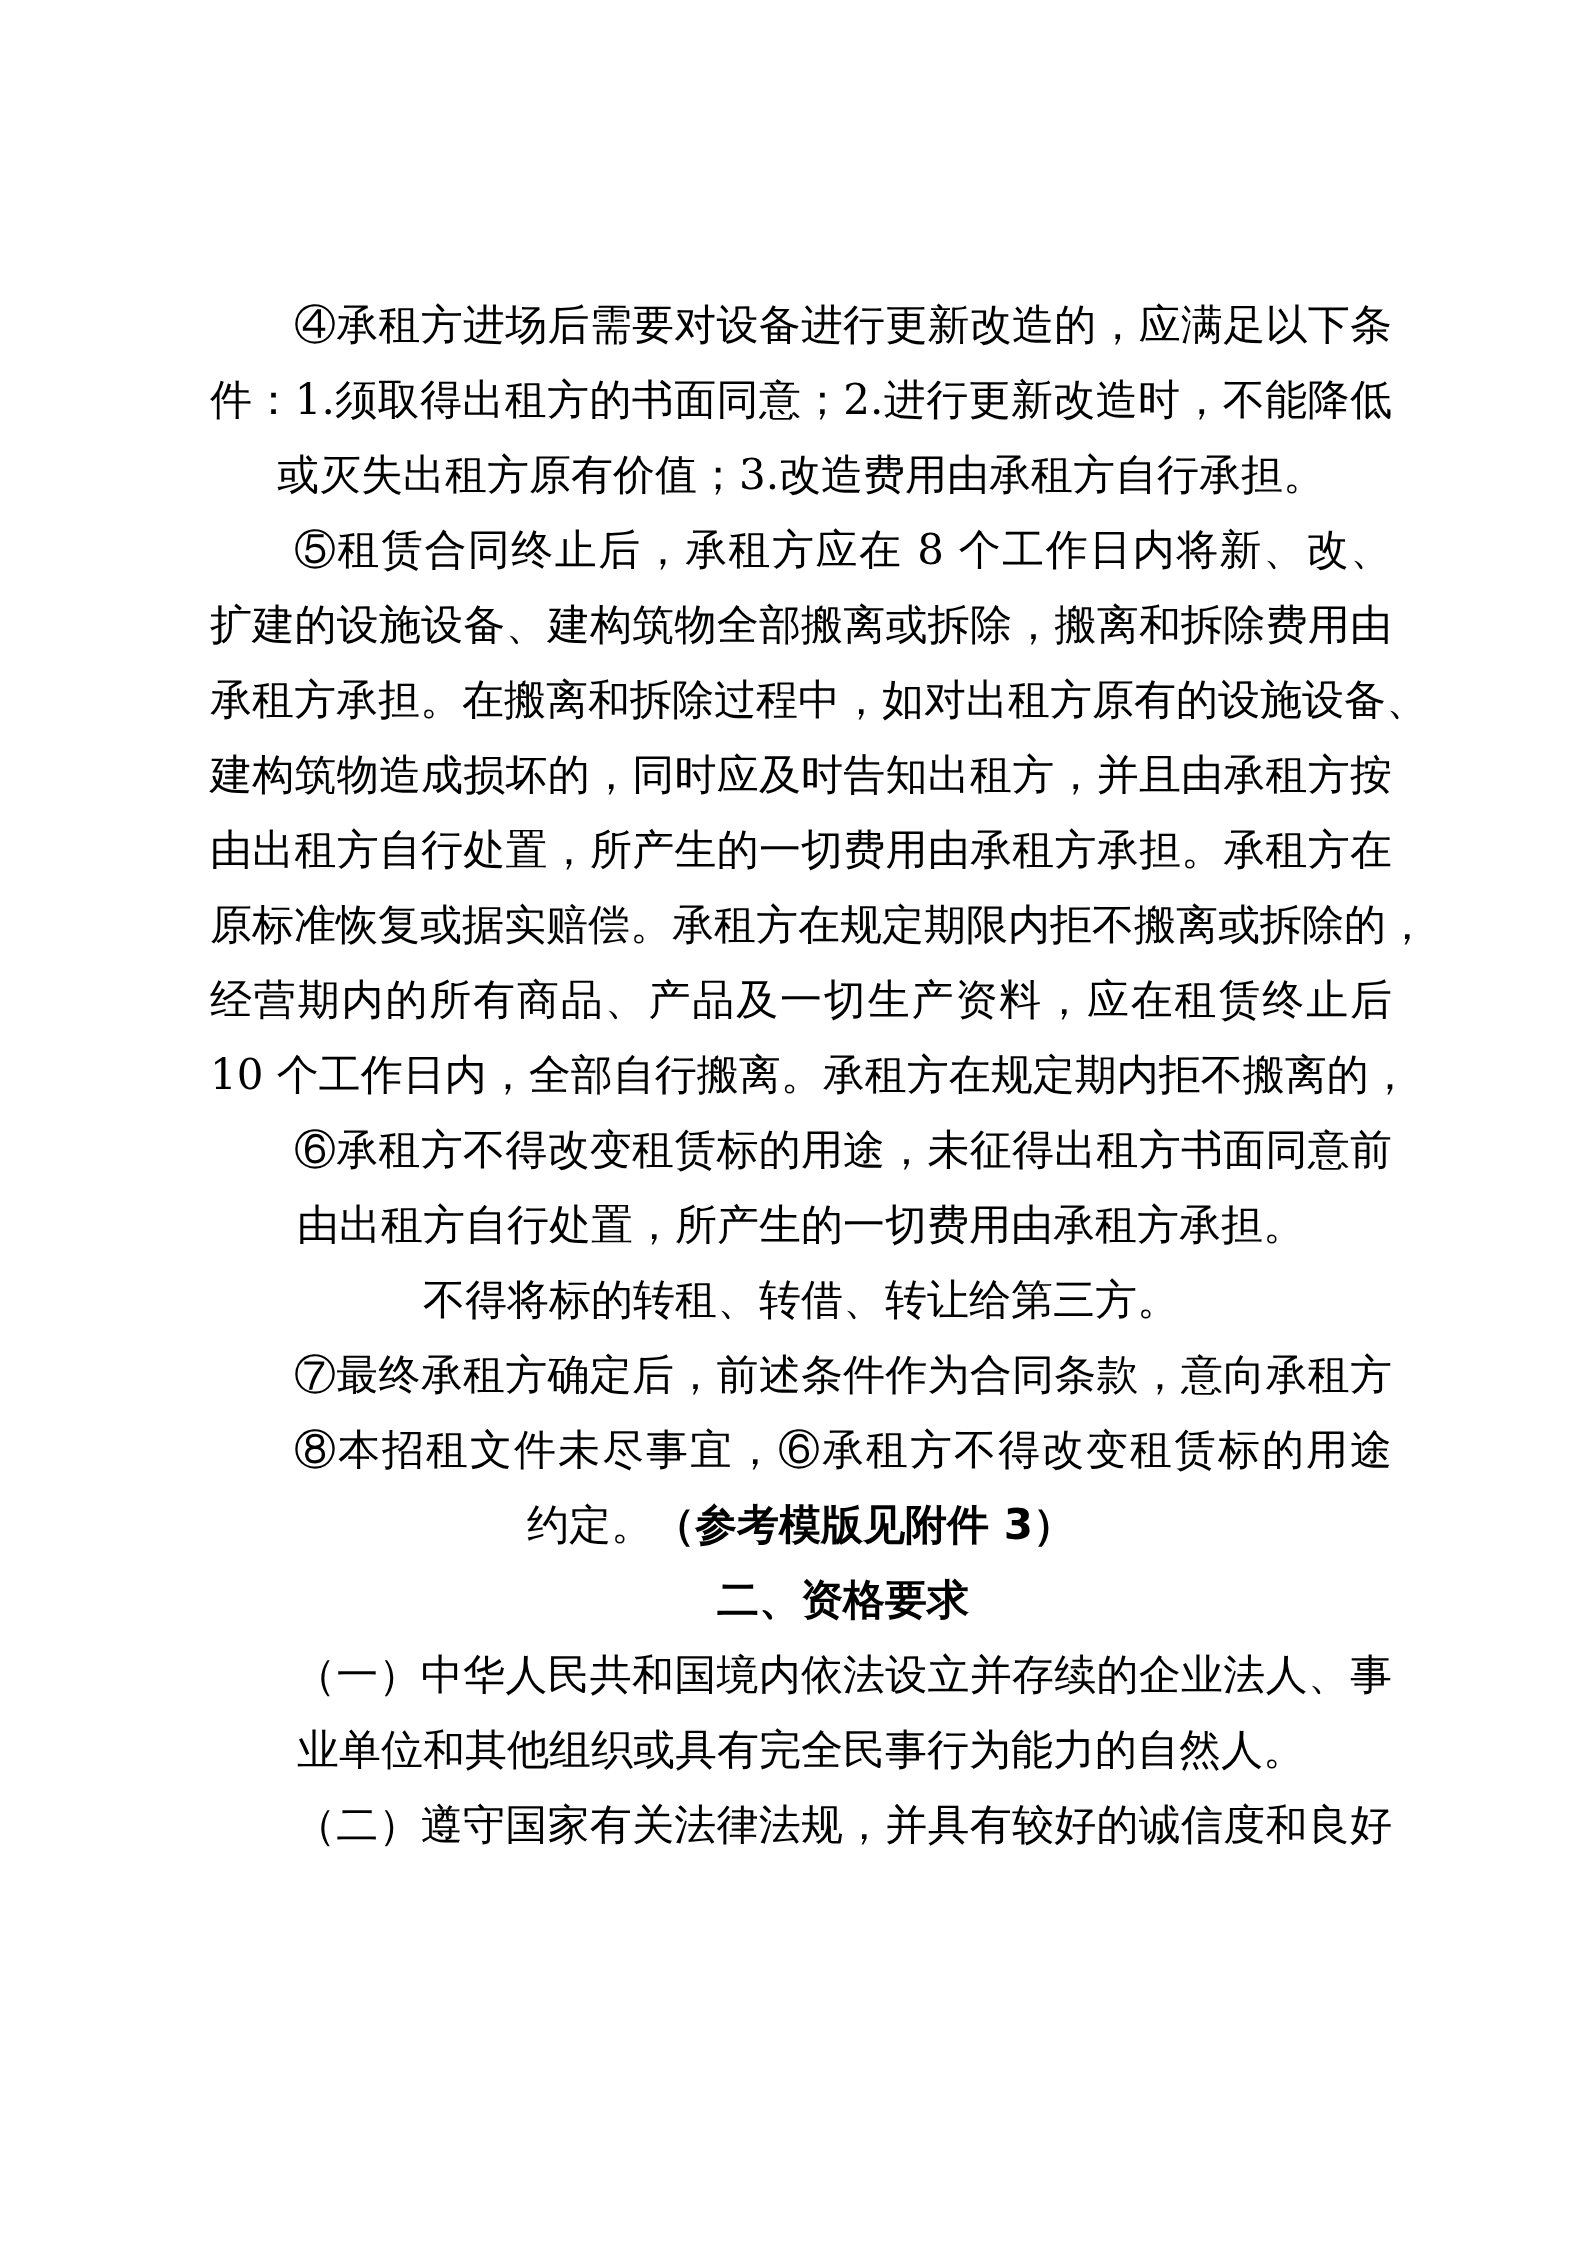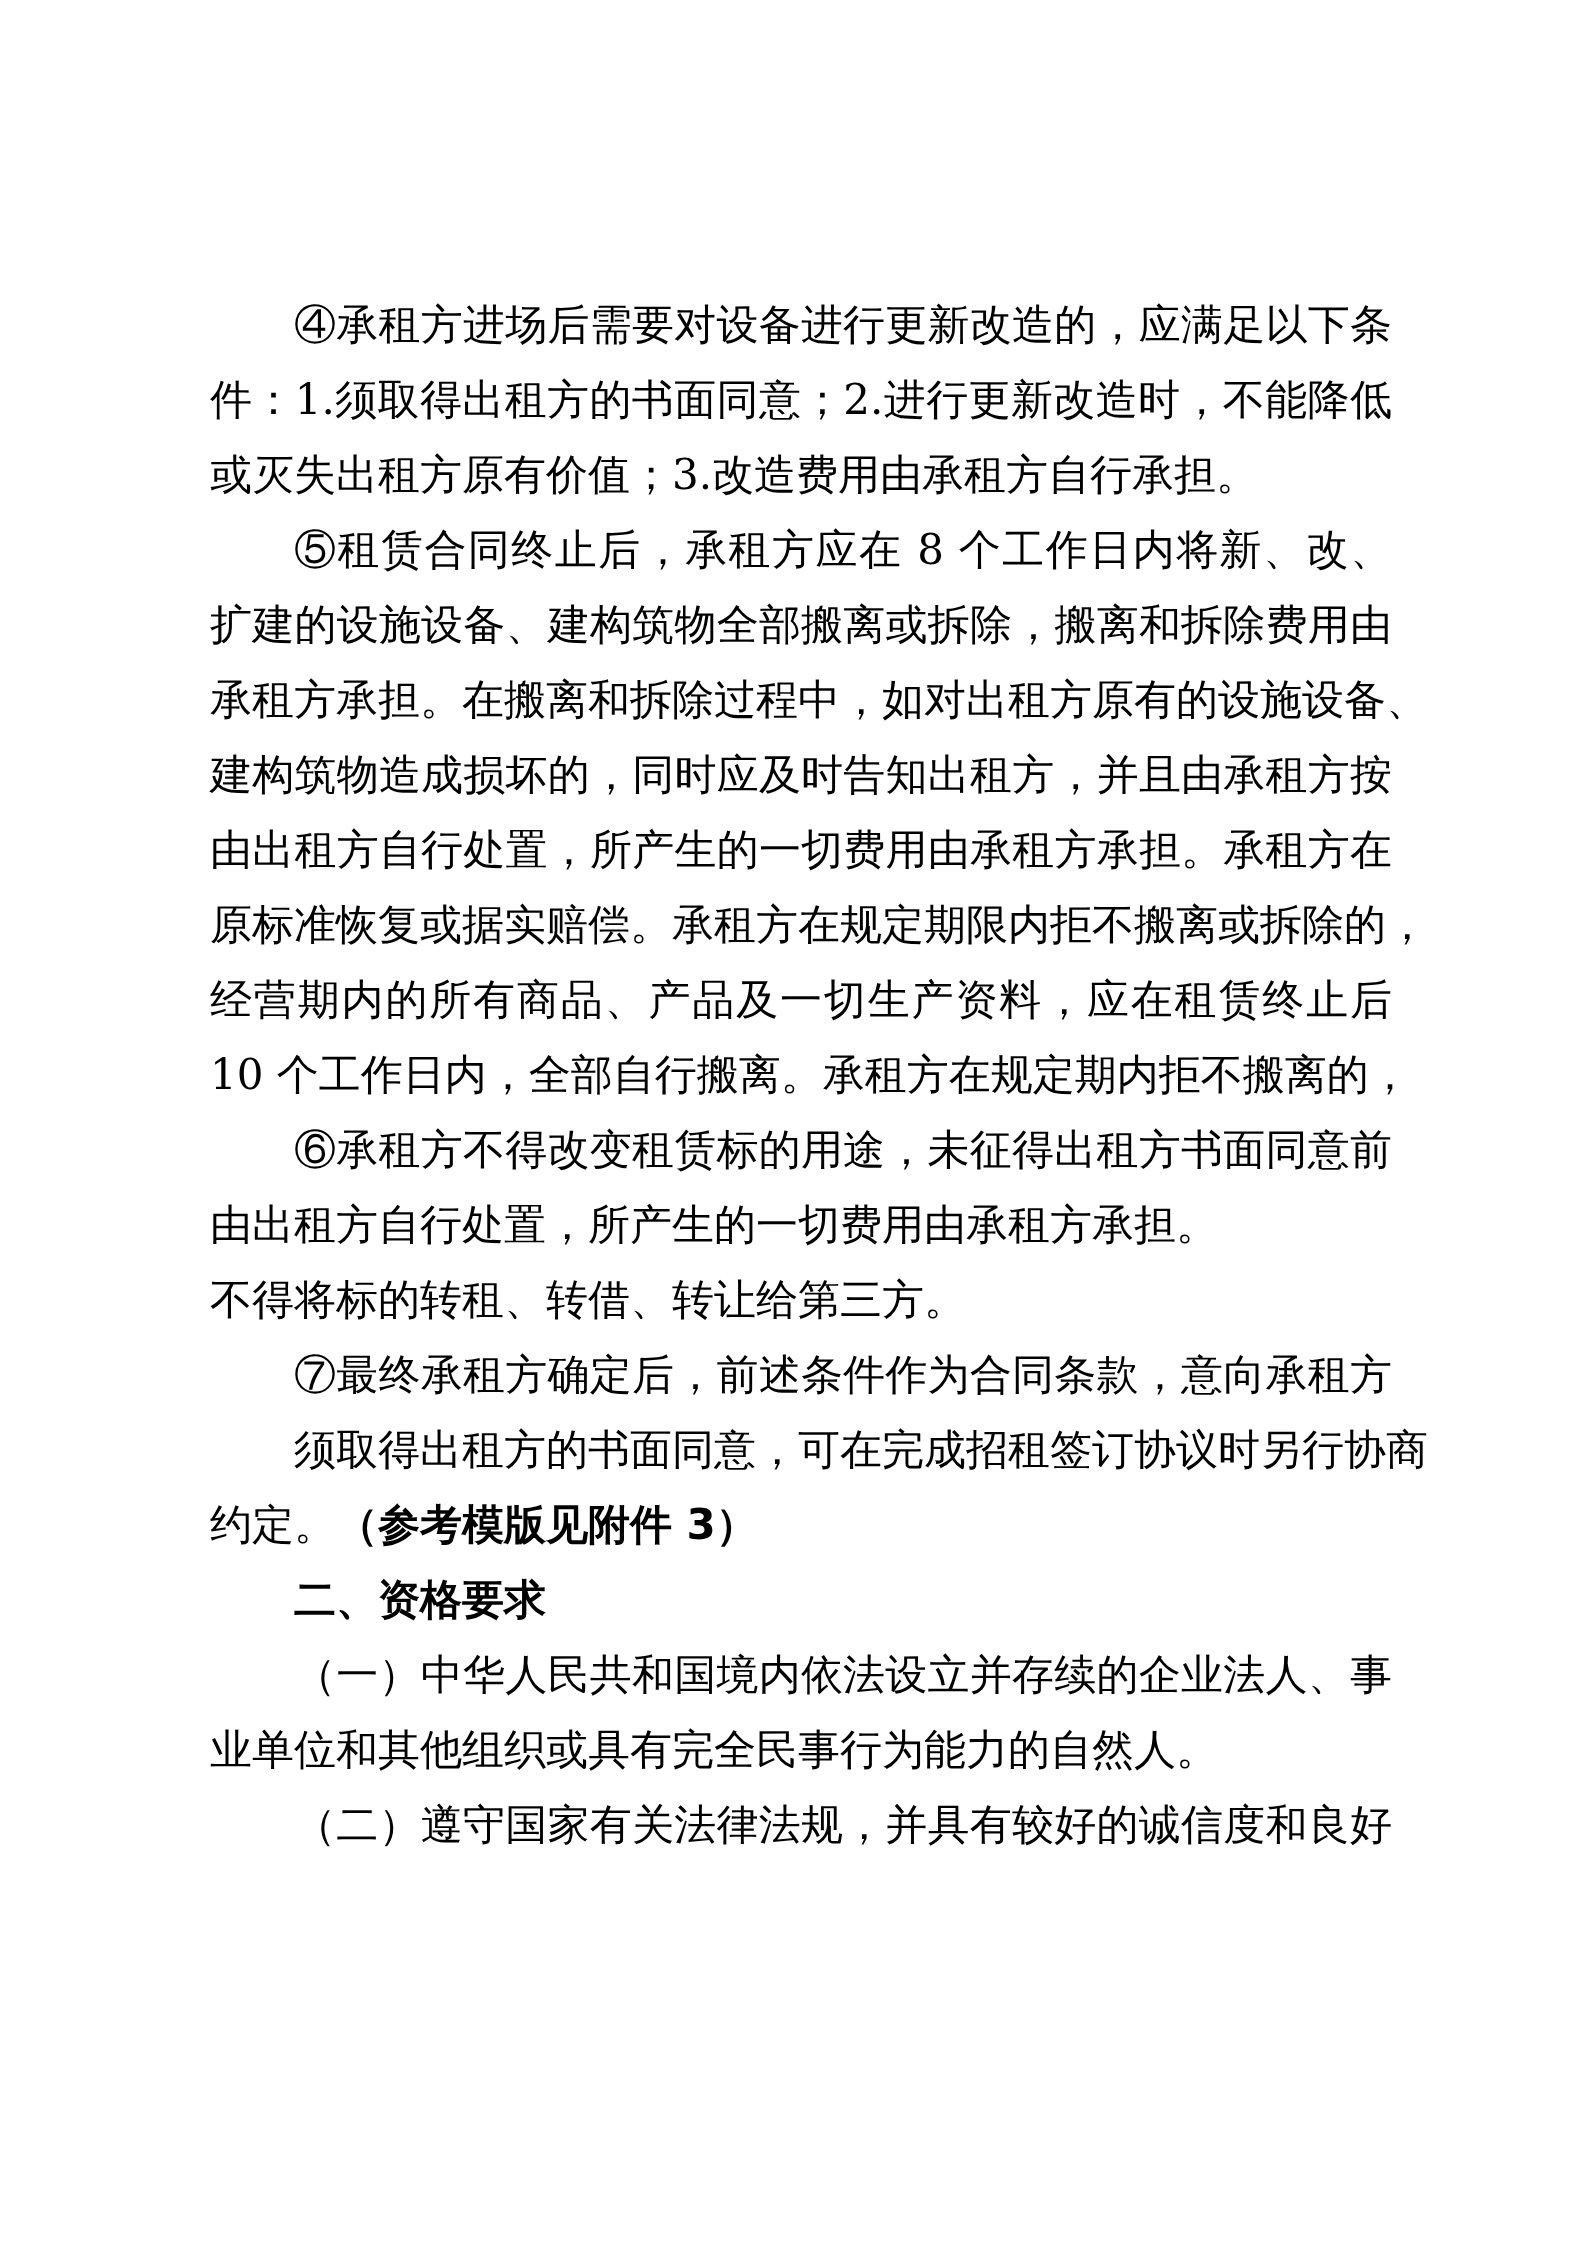--- a/index.html
+++ b/index.html
@@ -20,21 +20,21 @@
     left: 210px;
     top: 287px;
     width: 1182px;
   }
   .text-line {
     font-family: "DejaVu Serif", serif;
     font-size: 42px;
     line-height: 75px;
     height: 75px;
     color: #000000;
-    text-align: left;
+    text-align: center;
     white-space: nowrap;
     text-justify: inter-character;
   }
   .text-line.indent {
     text-indent: 84px;
   }
   .text-line.fill {
     text-align: justify;
     text-align-last: justify;
   }
@@ -56,20 +56,20 @@
       <div class="text-line fill"><span>承租方承担。在搬离和拆除过程中，如对出租方原有的设施设备、</span><span class="bold-seg"></span></div>
       <div class="text-line fill"><span>建构筑物造成损坏的，同时应及时告知出租方，并且由承租方按</span><span class="bold-seg"></span></div>
       <div class="text-line fill"><span>由出租方自行处置，所产生的一切费用由承租方承担。承租方在</span><span class="bold-seg"></span></div>
       <div class="text-line fill"><span>原标准恢复或据实赔偿。承租方在规定期限内拒不搬离或拆除的，</span><span class="bold-seg"></span></div>
       <div class="text-line fill"><span>经营期内的所有商品、产品及一切生产资料，应在租赁终止后</span><span class="bold-seg"></span></div>
       <div class="text-line fill"><span>10 个工作日内，全部自行搬离。承租方在规定期内拒不搬离的，</span><span class="bold-seg"></span></div>
       <div class="text-line indent fill"><span>⑥承租方不得改变租赁标的用途，未征得出租方书面同意前</span><span class="bold-seg"></span></div>
       <div class="text-line"><span>由出租方自行处置，所产生的一切费用由承租方承担。</span><span class="bold-seg"></span></div>
       <div class="text-line"><span>不得将标的转租、转借、转让给第三方。</span><span class="bold-seg"></span></div>
       <div class="text-line indent fill"><span>⑦最终承租方确定后，前述条件作为合同条款，意向承租方</span><span class="bold-seg"></span></div>
-      <div class="text-line indent fill"><span>须取得出租方的书面同意，可在完成招租签订协议时另行协商</span><span class="bold-seg"></span></div>
+      <div class="text-line indent fill"><span>⑧本招租文件未尽事宜，⑥承租方不得改变租赁标的用途</span><span class="bold-seg"></span></div>
       <div class="text-line"><span>约定。</span><span class="bold-seg">（参考模版见附件 3）</span></div>
       <div class="text-line indent"><span></span><span class="bold-seg">二、资格要求</span></div>
       <div class="text-line indent fill"><span>（一）中华人民共和国境内依法设立并存续的企业法人、事</span><span class="bold-seg"></span></div>
       <div class="text-line"><span>业单位和其他组织或具有完全民事行为能力的自然人。</span><span class="bold-seg"></span></div>
       <div class="text-line indent fill"><span>（二）遵守国家有关法律法规，并具有较好的诚信度和良好</span><span class="bold-seg"></span></div>
     </div>
 </div>
 
 </body></html>

